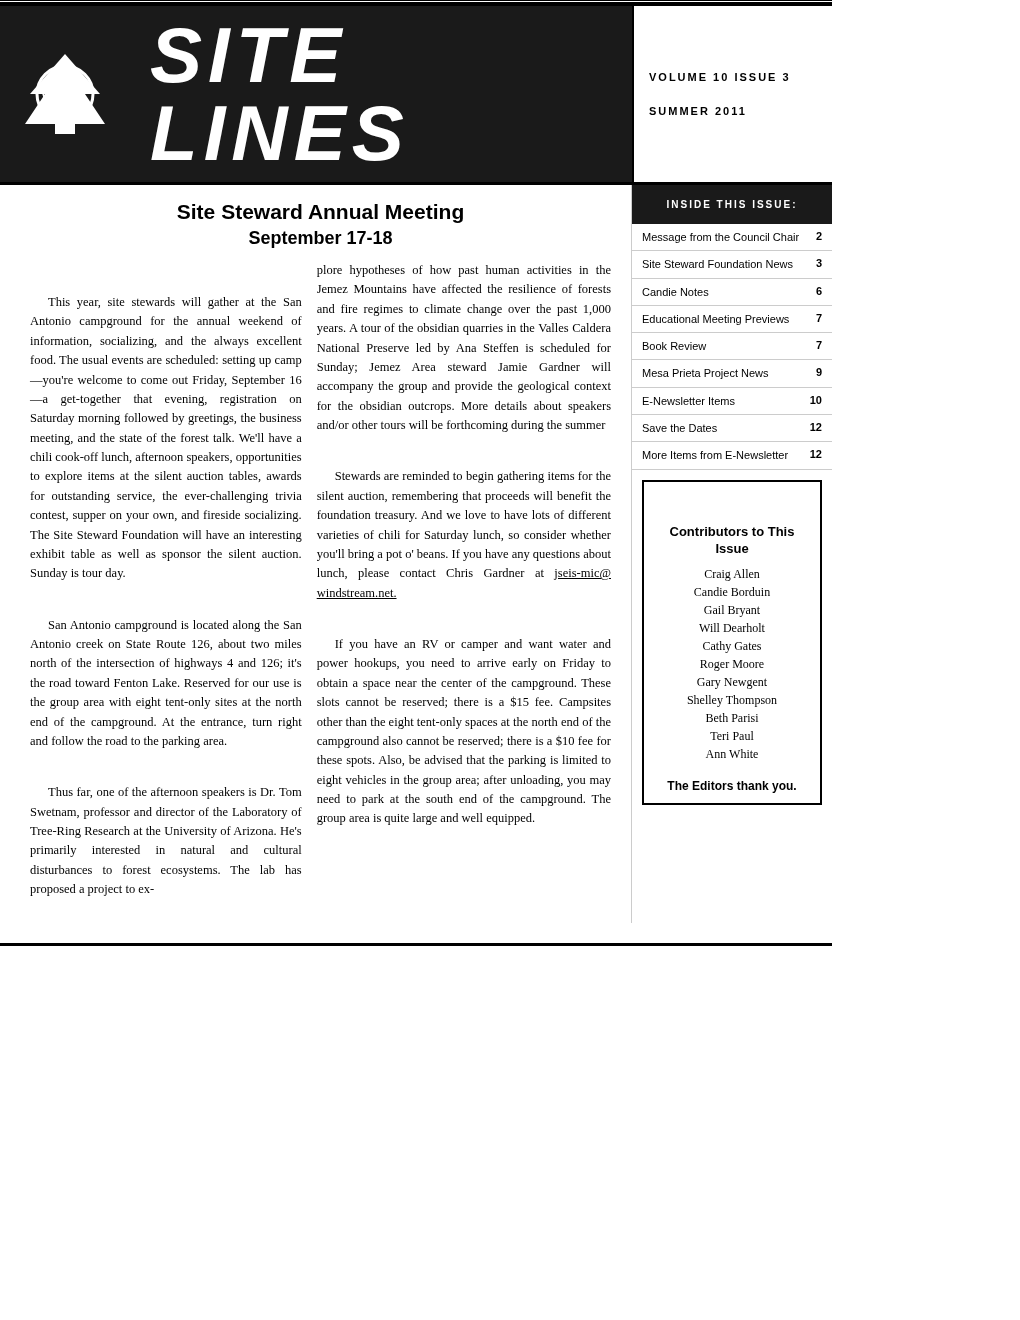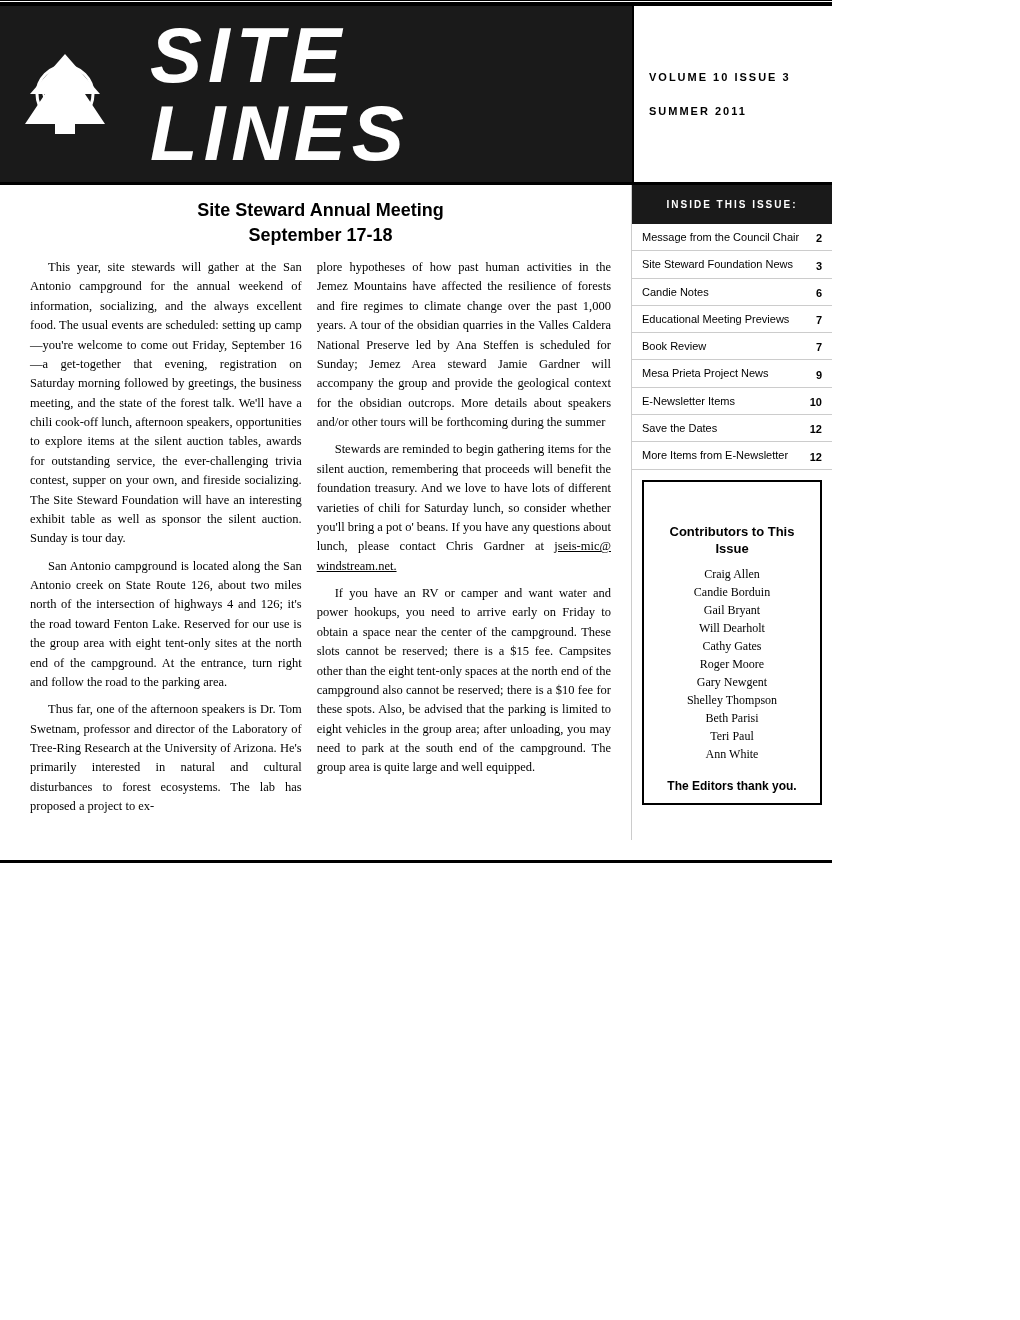--- a/index.html
+++ b/index.html
@@ -99,21 +99,21 @@
 
     
     .left-content {
       flex: 1;
       padding: 15px 20px 15px 30px;
       border-right: 1px solid #ccc;
     }
 
     .article-title {
       text-align: center;
-      font-size: 18px;
+      font-size: 21px;
       font-weight: bold;
       margin-bottom: 4px;
       font-family: Arial, sans-serif;
     }
 
     .article-subtitle {
       text-align: center;
       font-size: 18px;
       font-weight: bold;
       margin-bottom: 12px;
@@ -136,20 +136,21 @@
     .article-text {
       font-size: 12.5px;
       line-height: 1.55;
       text-align: justify;
       margin-bottom: 8px;
       font-family: 'Times New Roman', serif;
     }
 
     .article-text-indent {
       text-indent: 18px;
+      margin-top: 32px;
     }
 
     .underline-link {
       text-decoration: underline;
     }
 
     
     .right-sidebar {
       width: 200px;
       flex-shrink: 0;
@@ -164,21 +165,21 @@
       font-family: Arial, sans-serif;
       font-size: 10px;
       font-weight: bold;
       letter-spacing: 2px;
       text-transform: uppercase;
     }
 
     .toc-row {
       display: flex;
       justify-content: space-between;
-      align-items: flex-end;
+      align-items: flex-start;
       padding: 6px 10px;
       border-bottom: 1px solid #ccc;
     }
 
     .toc-item-label {
       font-family: Arial, sans-serif;
       font-size: 11px;
       flex: 1;
       padding-right: 5px;
       line-height: 1.3;

